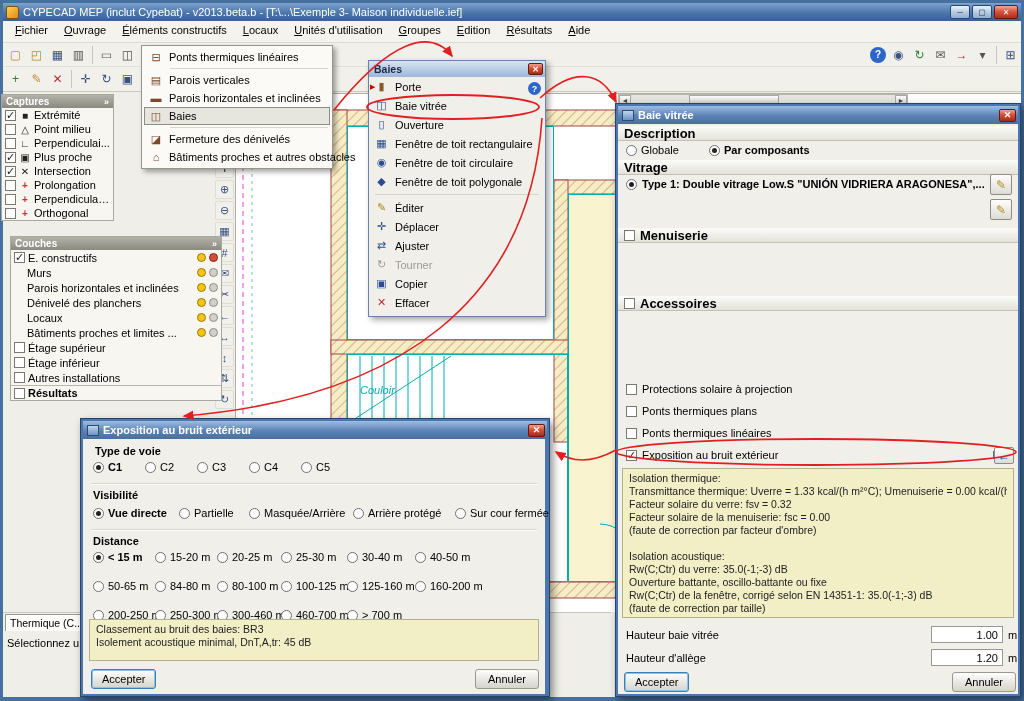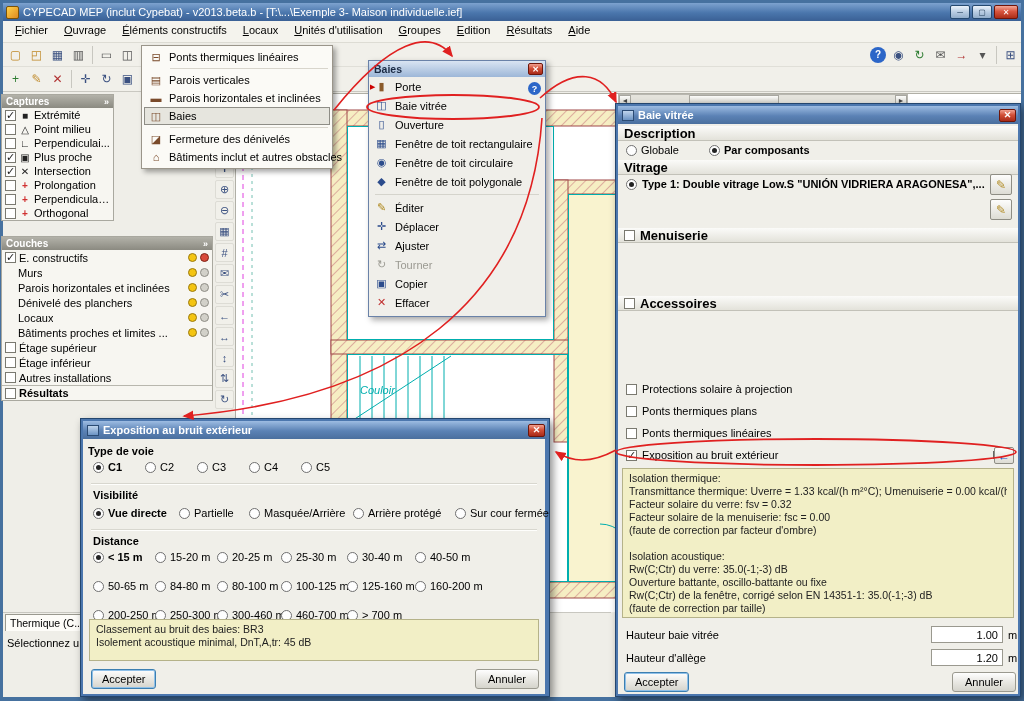--- a/index.html
+++ b/index.html
@@ -20,21 +20,21 @@
 .tb2{left:3px;top:67px;right:3px;height:25px;border-bottom:1px solid #C9C8C1;padding-left:2px}
 .ticon{width:21px;height:20px;display:flex;align-items:center;justify-content:center;font-size:12px;color:#3A5080;border:1px solid transparent;border-radius:2px}
 .ticon.g{color:#2E7D32}.ticon.r{color:#B03030}.ticon.o{color:#C08A2A}.ticon.k{color:#555}
 .ticon.help{background:#2C66C8;color:#fff;border-radius:50%;width:16px;height:16px;font-size:10px;font-weight:bold;margin:0 2px}
 .tsep{width:1px;height:18px;background:#C8C7C0;margin:0 3px}
 .tspring{flex:1}
 .vtool{position:absolute;left:214px;top:96px;width:21px;display:flex;flex-direction:column;align-items:center;gap:2px;z-index:2}
 .vicon{width:19px;height:19px;display:flex;align-items:center;justify-content:center;font-size:11px;color:#3A5080;background:#F1F0EA;border:1px solid #DDDCD5;border-radius:2px}
 .panel{position:absolute;background:#F7F6F1;border:1px solid #A9A89F;z-index:2}
 .captures{left:1px;top:94px;width:113px}
-.couches{left:1px;top:236px;width:212px}
+.couches{left:10px;top:236px;width:212px}
 .panel-h{height:13px;background:linear-gradient(#B3B2A9,#8B8A81);color:#fff;font-size:10px;font-weight:bold;display:flex;align-items:center;justify-content:space-between;padding:0 4px}
 .chev{font-size:9px}
 .prow{display:flex;align-items:center;gap:3px;padding:0 3px;height:14px;font-size:11px;white-space:nowrap;overflow:hidden}
 .couches .prow{height:15px}
 .checkbox{flex:0 0 auto;width:11px;height:11px;border:1px solid #7A7970;background:#FFF;position:relative}
 .checkbox.on::after{content:"✓";position:absolute;left:0;top:-2px;font-size:11px;color:#1A1A1A}
 .pico{width:12px;text-align:center;font-size:10px;color:#222;flex:0 0 auto}
 .pico.red{color:#D03030;font-weight:bold}
 .plabel{overflow:hidden;text-overflow:ellipsis}
 .spacer{flex:1}
@@ -369,21 +369,21 @@
       <span class="dmenu-ico">◫</span>
       <span>Baies</span>
     </div>
     <div class="dmenu-sep"></div>
     <div class="dmenu-item">
       <span class="dmenu-ico">◪</span>
       <span>Fermeture des dénivelés</span>
     </div>
     <div class="dmenu-item">
       <span class="dmenu-ico">⌂</span>
-      <span>Bâtiments inclut et autres obstacles</span>
+      <span>Bâtiments proches et autres obstacles</span>
     </div>
   </div>
 
   <div class="popup">
     <div class="popup-title">
       <span>Baies</span>
       <span class="x-btn sm">✕</span>
     </div>
     <span class="p-help">?</span>
     <div class="p-item">
@@ -438,21 +438,21 @@
     </div>
   </div>
 
   <div class="dlg bruit">
     <div class="dlg-title">
       <span class="dlg-ico"></span>
       <span class="ttl">Exposition au bruit extérieur</span>
       <span class="x-btn">✕</span>
     </div>
     <div class="dlg-body">
-      <span class="sec-label" style="left:5px;top:6px">Type de voie</span>
+      <span class="sec-label" style="left:12px;top:6px">Type de voie</span>
       <div class="tv-row">
         <span class="rcell">
             <span class="radio sel"></span>
             <span class="bold">C1</span>
           </span>
         <span class="rcell">
             <span class="radio"></span>
             <span>C2</span>
           </span>
         <span class="rcell">

